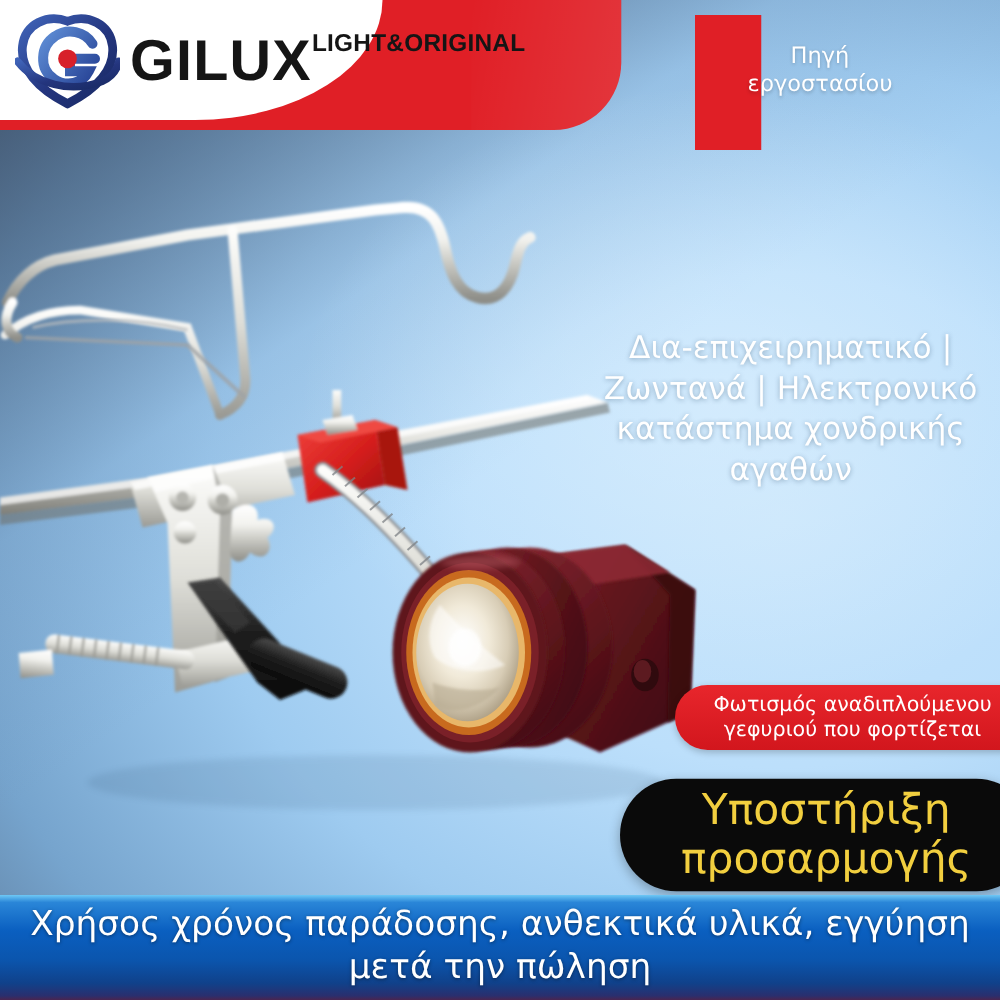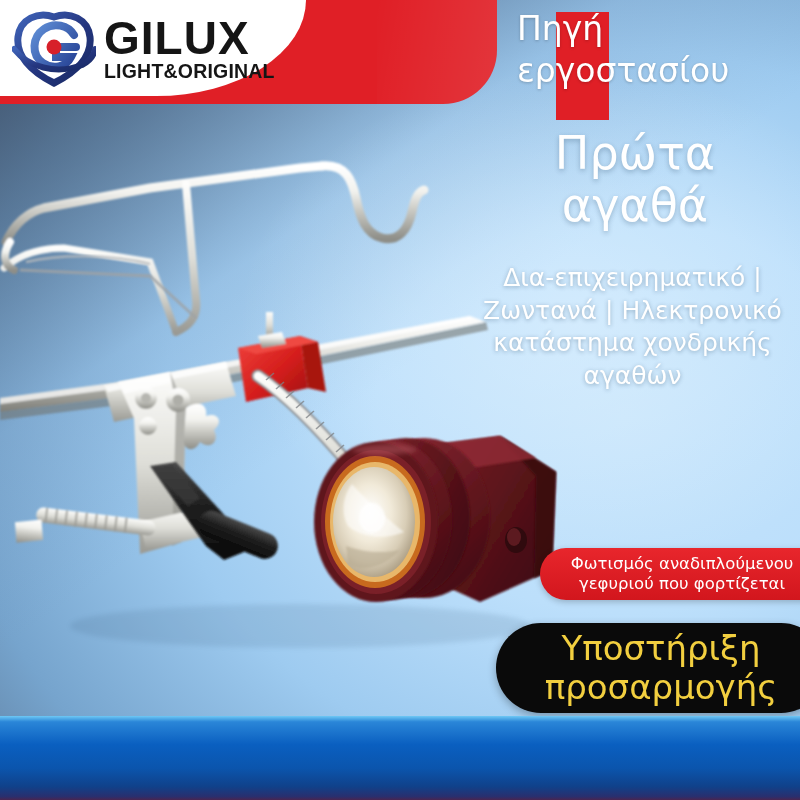--- a/index.html
+++ b/index.html
@@ -36,40 +36,40 @@
   .hdr-white{
     position:absolute;left:0;top:0;width:306px;height:96px;
     background:#ffffff;
     border-bottom-right-radius:150px 96px;
   }
   .logo-wrap{
     position:absolute;left:12px;top:6px;width:290px;height:84px;
     display:flex;align-items:center;gap:8px;
   }
   .logo-mark{width:84px;height:78px;flex:0 0 auto;}
-  .logo-text{display:flex;flex-direction:column;justify-content:center;line-height:1;}
+  .logo-text{display:flex;flex-direction:row;justify-content:center;line-height:1;}
   .logo-main{
     font-size:46px;font-weight:700;letter-spacing:1px;color:#151515;
     font-family:"Liberation Sans","DejaVu Sans",sans-serif;
   }
   .logo-sub{
     font-size:19.5px;font-weight:700;letter-spacing:.2px;color:#151515;
     font-family:"Liberation Sans","DejaVu Sans",sans-serif;margin-top:1px;
   }
   .hdr-fos{
     position:absolute;left:327px;top:16px;width:160px;
     color:#fff;font-size:41px;font-weight:400;text-align:center;
     letter-spacing:.5px;text-shadow:0 1px 2px rgba(0,0,0,.18);
   }
   .red-square{
     position:absolute;left:556px;top:12px;width:53px;height:108px;background:#e01f26;
   }
   .hdr-source{
-    position:absolute;left:517px;top:8px;width:278px;
-    color:#fff;font-size:33px;line-height:1.26;
+    position:absolute;left:517px;top:34px;width:278px;
+    color:#fff;font-size:18px;line-height:1.26;text-align:center;
     text-shadow:0 1px 3px rgba(0,0,0,.22);
   }
 
   
   .headline{
     position:absolute;left:470px;top:128px;width:330px;
     color:#fff;font-size:46px;line-height:1.12;text-align:center;font-weight:400;
     text-shadow:0 2px 5px rgba(30,60,90,.30);
   }
   .subcopy{
@@ -335,26 +335,25 @@
       <div class="logo-main">GILUX</div>
       <div class="logo-sub">LIGHT&amp;ORIGINAL</div>
     </div>
   </div>
 
 
   <div class="red-square"></div>
   <div class="hdr-source" style="white-space: pre-line;">Πηγή
 εργοστασίου</div>
 
-  <div class="headline" style="white-space: pre-line;">Πρώτα
-αγαθά</div>
   <div class="subcopy">Δια-επιχειρηματικό | Ζωντανά | Ηλεκτρονικό κατάστημα χονδρικής αγαθών</div>
 
   <div class="pill-red">
     <span>Φωτισμός αναδιπλούμενου γεφυριού που φορτίζεται</span>
   </div>
   <div class="badge-black">
     <span>Υποστήριξη προσαρμογής</span>
   </div>
 
   <div class="footer"></div>
+  <div class="footer-text">Χρήσος χρόνος παράδοσης, ανθεκτικά υλικά, εγγύηση μετά την πώληση</div>
 
 </div>
 
 </body></html>

